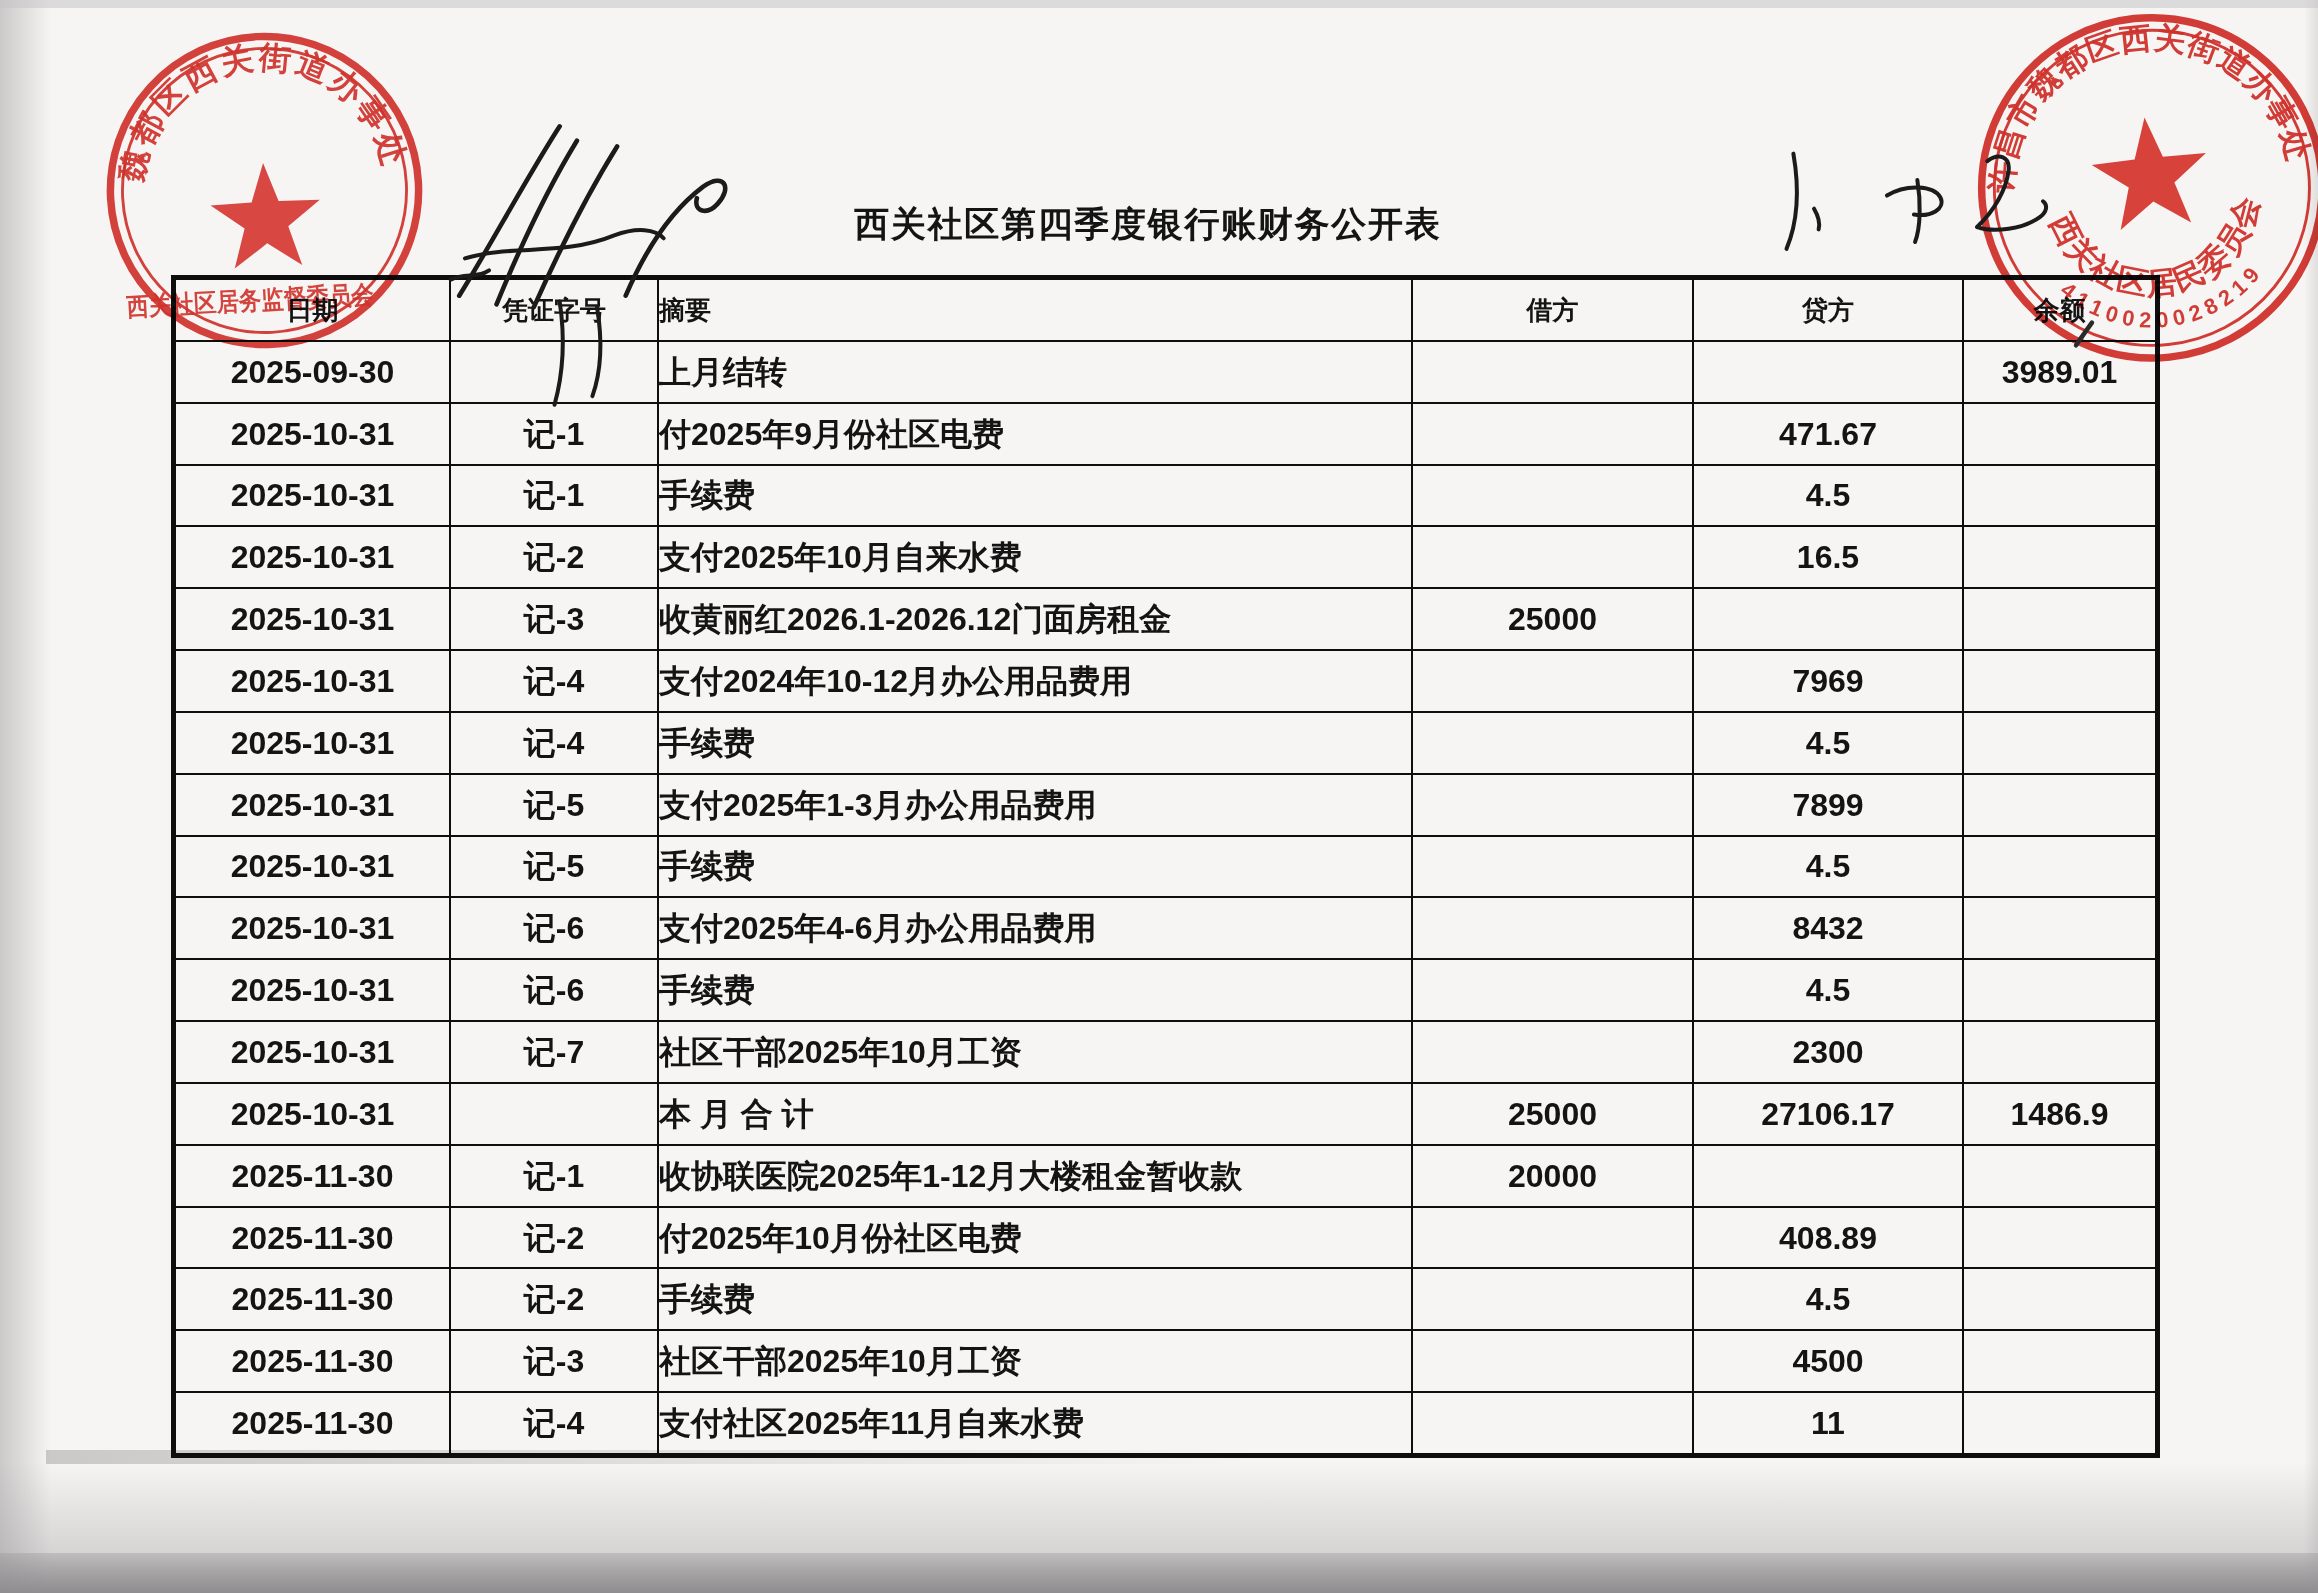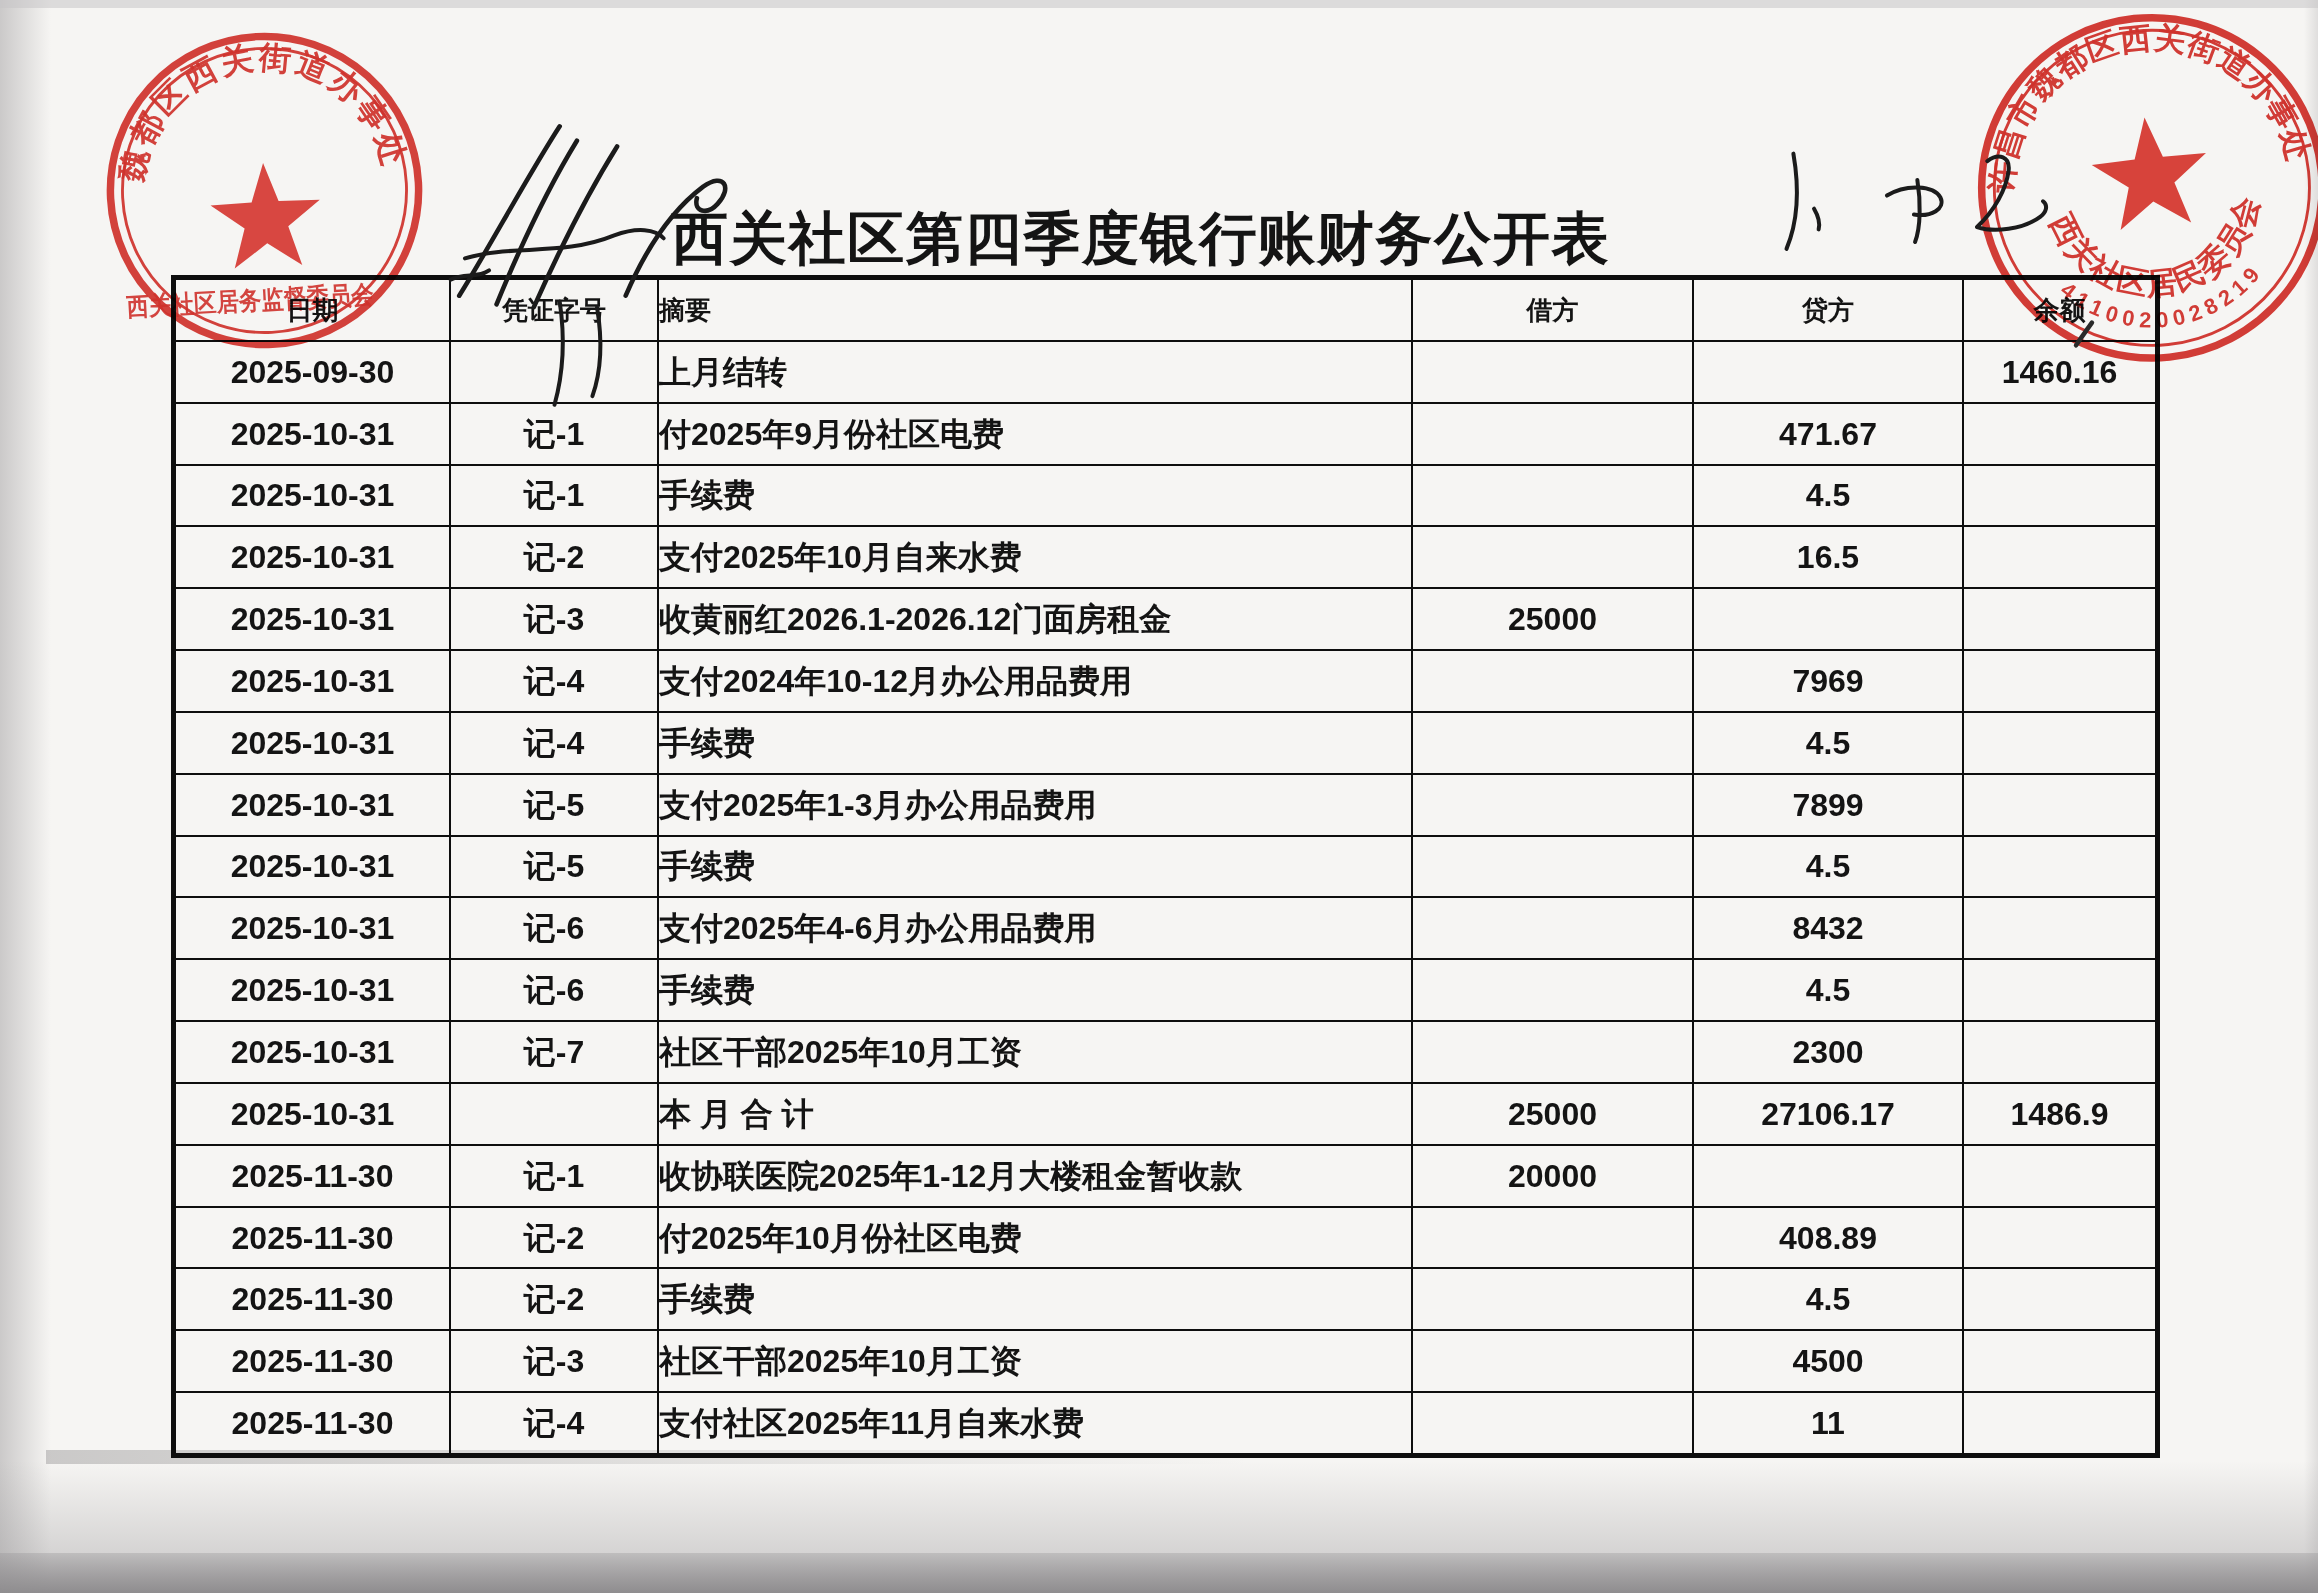--- a/index.html
+++ b/index.html
@@ -19,21 +19,21 @@
     background:linear-gradient(to left,#c5c3c4,rgba(246,245,243,0));opacity:.5;}
   .edge-bottom-soft{position:absolute;left:0;bottom:0;width:100%;height:132px;
     background:linear-gradient(to bottom,rgba(160,158,160,0),rgba(160,158,160,.55));}
   .edge-bottom{position:absolute;left:0;bottom:0;width:100%;height:40px;
     background:linear-gradient(to bottom,rgba(150,148,150,.35),#8f8d8f);}
   .table-shadow-streak{position:absolute;left:46px;top:1450px;width:1206px;height:13.8px;
     background:linear-gradient(to right,rgba(110,108,110,.32),rgba(110,108,110,0));}
 
   .doc-title{
     position:absolute;top:201px;left:50%;transform:translateX(-52%);
-    font-size:57px;font-weight:700;letter-spacing:1.7px;white-space:nowrap;
+    font-size:35px;font-weight:700;letter-spacing:1.7px;white-space:nowrap;
   }
 
   .fin-table{
     position:absolute;left:171px;top:275px;width:1981px;height:1175px;
     display:grid;
     grid-template-columns:275px 208px 754px 281px 270px 193px;
     grid-template-rows:repeat(19,1fr);
     border:4px solid #0e0e0e;
     box-sizing:content-box;
     background:transparent;
@@ -79,21 +79,21 @@
       <div class="cell th">凭证字号</div>
       <div class="cell th left">摘要</div>
       <div class="cell th">借方</div>
       <div class="cell th">贷方</div>
       <div class="cell th">余额</div>
       <div class="cell boldrow">2025-09-30</div>
       <div class="cell boldrow"></div>
       <div class="cell left boldrow">上月结转</div>
       <div class="cell boldrow"></div>
       <div class="cell boldrow"></div>
-      <div class="cell boldrow">1460.16</div>
+      <div class="cell boldrow">3989.01</div>
       <div class="cell">2025-10-31</div>
       <div class="cell">记-1</div>
       <div class="cell left">付2025年9月份社区电费</div>
       <div class="cell"></div>
       <div class="cell">471.67</div>
       <div class="cell"></div>
       <div class="cell">2025-10-31</div>
       <div class="cell">记-1</div>
       <div class="cell left">手续费</div>
       <div class="cell"></div>

